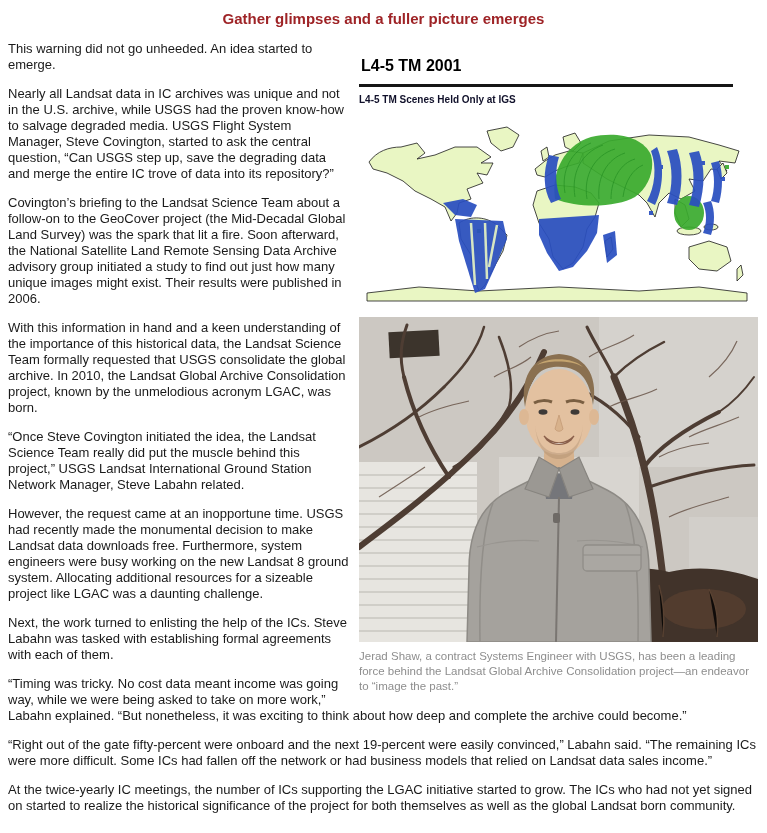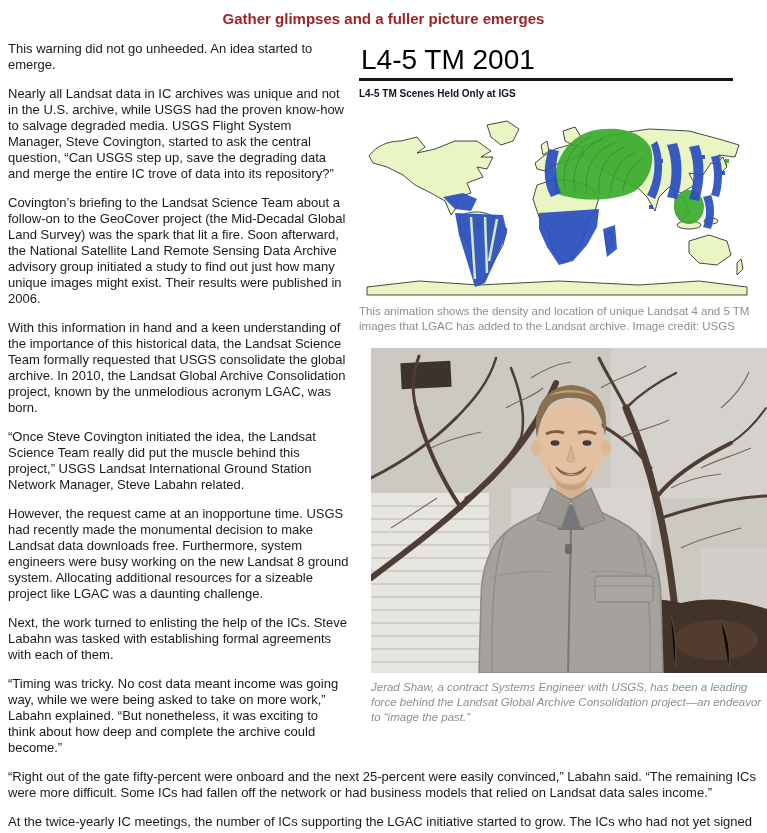--- a/index.html
+++ b/index.html
@@ -30,25 +30,25 @@
     line-height:16px;
     margin:13px 0;
   }
   p.body-p:first-of-type{margin-top:13px;}
   .rightcol{
     float:right;
     width:400px;
     margin:0 0 4px 10px;
   }
   h2.map-heading{
-    font-size:28px;
+    font-size:16px;
     line-height:28px;
-    font-weight:normal;
+    font-weight:bold;
     color:#000;
-    margin:6px 0 4px 2px;
+    margin:12px 0 4px 2px;
   }
   .rule{
     width:374px;height:3px;background:#151515;margin:2px 0 7px 0;
   }
   .map-title{
     width:396px;
     font-size:10px;
     font-weight:bold;
     color:#10102a;
     text-align:left;
@@ -146,24 +146,23 @@
           <rect x="362" y="70" width="4" height="4"></rect>
         </g>
 
         <g stroke="var(--map-land)" stroke-width="2.5" fill="none" opacity="0.9">
           <path d="M112,116 L116,178"></path>
           <path d="M126,116 L128,172"></path>
           <path d="M138,118 L130,160"></path>
         </g>
       </svg>
 
-      <p class="caption">This animation shows the density and location of unique Landsat 4 and 5 TM images that LGAC has added to the Landsat archive. Image credit: USGS</p>
     </section>
 
-    <figure class="photo-fig" style="margin-left:12px;margin-right:0;font-style:italic;">
+    <figure class="photo-fig" style="margin-left:0;margin-right:0;">
       <svg class="photo" viewBox="0 0 399 325" preserveAspectRatio="none" xmlns="http://www.w3.org/2000/svg">
 
         <rect x="0" y="0" width="399" height="325" fill="#ccc8c2"></rect>
         <rect x="240" y="0" width="159" height="150" fill="#d5d2cd"></rect>
         <rect x="140" y="140" width="140" height="130" fill="#d8d5d0"></rect>
         <rect x="330" y="200" width="69" height="60" fill="#d2cfca"></rect>
 
         <g>
           <rect x="0" y="145" width="118" height="180" fill="#e7e5e0"></rect>
           <g stroke="#c9c6c0" stroke-width="1.5">
@@ -269,16 +268,16 @@
   </aside>
 
   <p class="body-p">This warning did not go unheeded. An idea started to emerge.</p>
   <p class="body-p">Nearly all Landsat data in IC archives was unique and not in the U.S. archive, while USGS had the proven know-how to salvage degraded media. USGS Flight System Manager, Steve Covington, started to ask the central question, “Can USGS step up, save the degrading data and merge the entire IC trove of data into its repository?”</p>
   <p class="body-p">Covington’s briefing to the Landsat Science Team about a follow-on to the GeoCover project (the Mid-Decadal Global Land Survey) was the spark that lit a fire. Soon afterward, the National Satellite Land Remote Sensing Data Archive advisory group initiated a study to find out just how many unique images might exist. Their results were published in 2006.</p>
   <p class="body-p">With this information in hand and a keen understanding of the importance of this historical data, the Landsat Science Team formally requested that USGS consolidate the global archive. In 2010, the Landsat Global Archive Consolidation project, known by the unmelodious acronym LGAC, was born.</p>
   <p class="body-p">“Once Steve Covington initiated the idea, the Landsat Science Team really did put the muscle behind this project,” USGS Landsat International Ground Station Network Manager, Steve Labahn related.</p>
   <p class="body-p">However, the request came at an inopportune time. USGS had recently made the monumental decision to make Landsat data downloads free. Furthermore, system engineers were busy working on the new Landsat 8 ground system. Allocating additional resources for a sizeable project like LGAC was a daunting challenge.</p>
   <p class="body-p">Next, the work turned to enlisting the help of the ICs. Steve Labahn was tasked with establishing formal agreements with each of them.</p>
   <p class="body-p">“Timing was tricky. No cost data meant income was going way, while we were being asked to take on more work,” Labahn explained. “But nonetheless, it was exciting to think about how deep and complete the archive could become.”</p>
-  <p class="body-p">“Right out of the gate fifty-percent were onboard and the next 25-percent were easily convinced,” Labahn said. “The remaining ICs were more difficult. Some ICs had fallen off the network or had business models that relied on Landsat data sales income.”</p>
+  <p class="body-p">“Right out of the gate fifty-percent were onboard and the next 19-percent were easily convinced,” Labahn said. “The remaining ICs were more difficult. Some ICs had fallen off the network or had business models that relied on Landsat data sales income.”</p>
   <p class="body-p">At the twice-yearly IC meetings, the number of ICs supporting the LGAC initiative started to grow. The ICs who had not yet signed on started to realize the historical significance of the project for both themselves as well as the global Landsat born community.</p>
 
 </div>
 
 </body></html>

